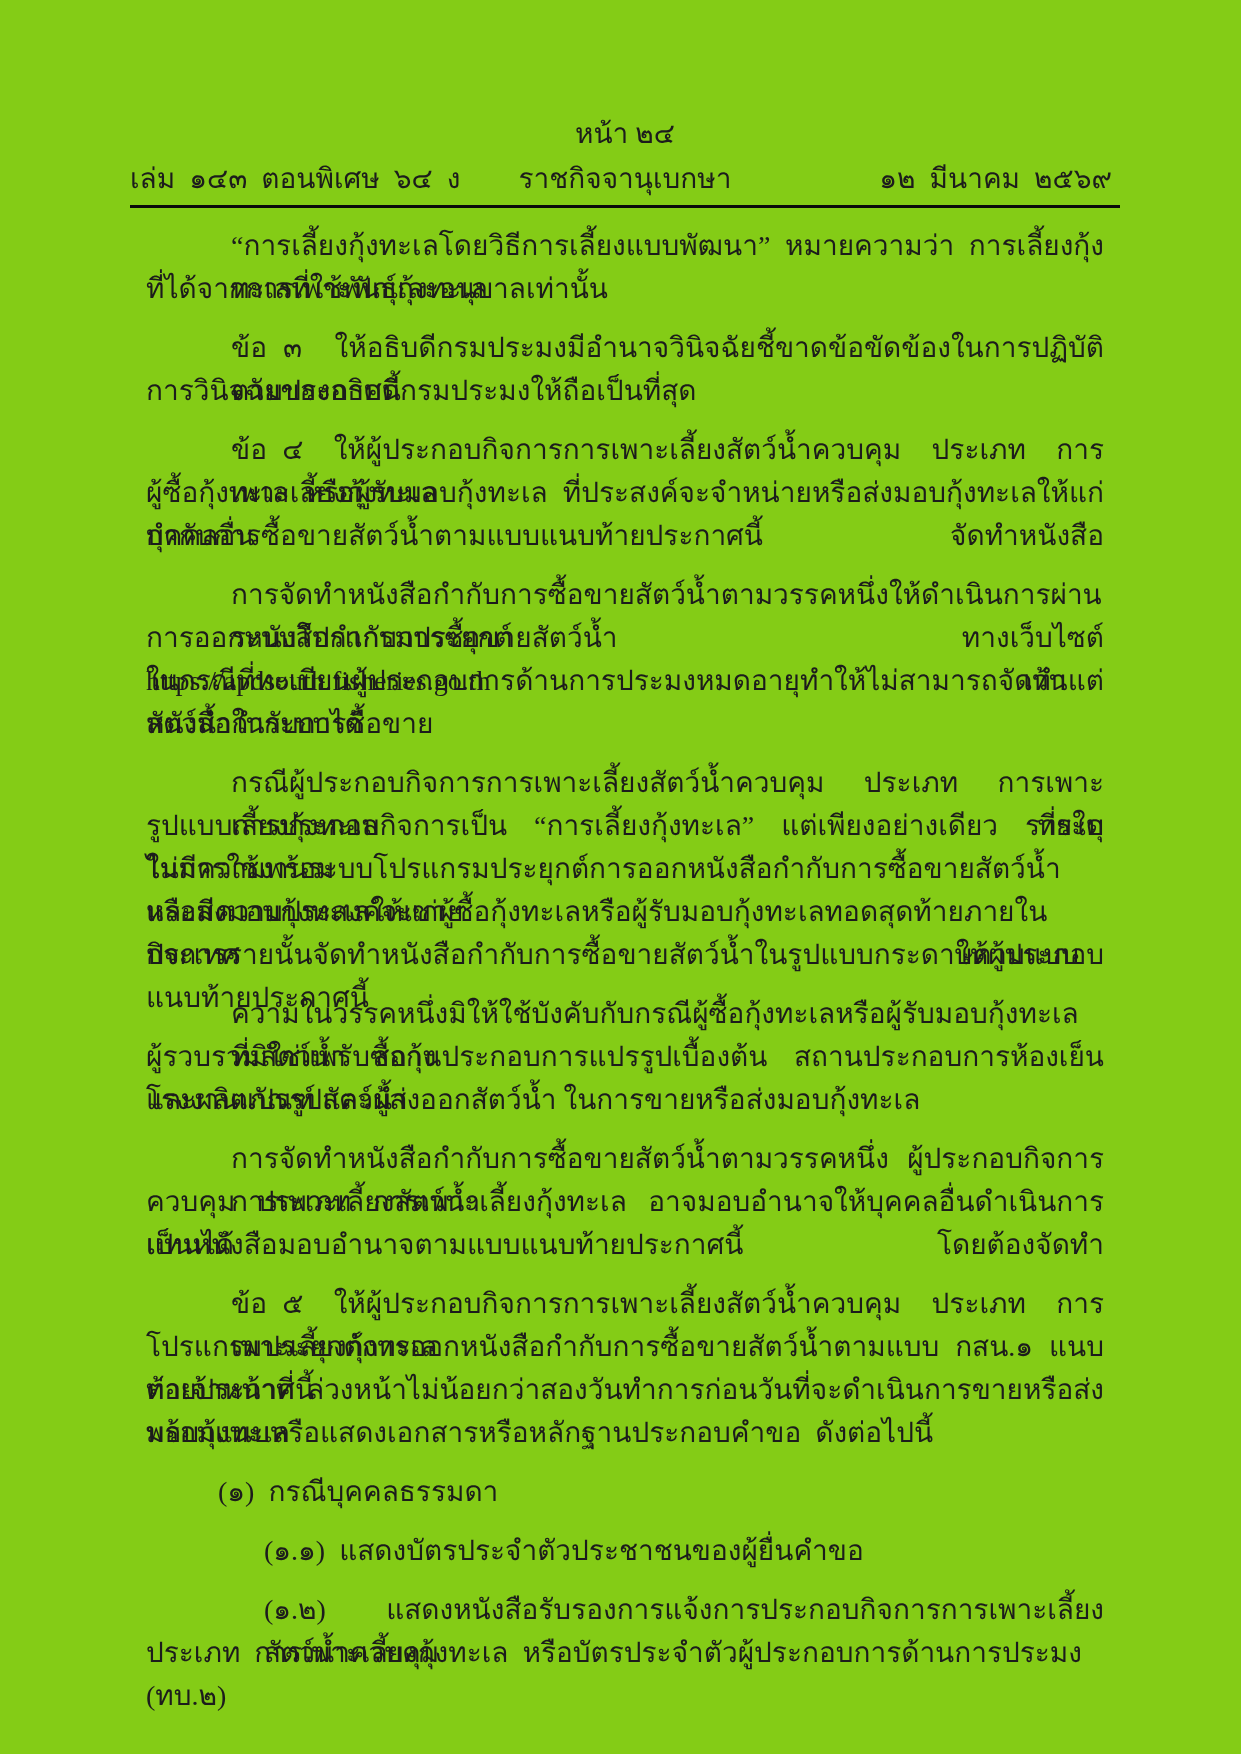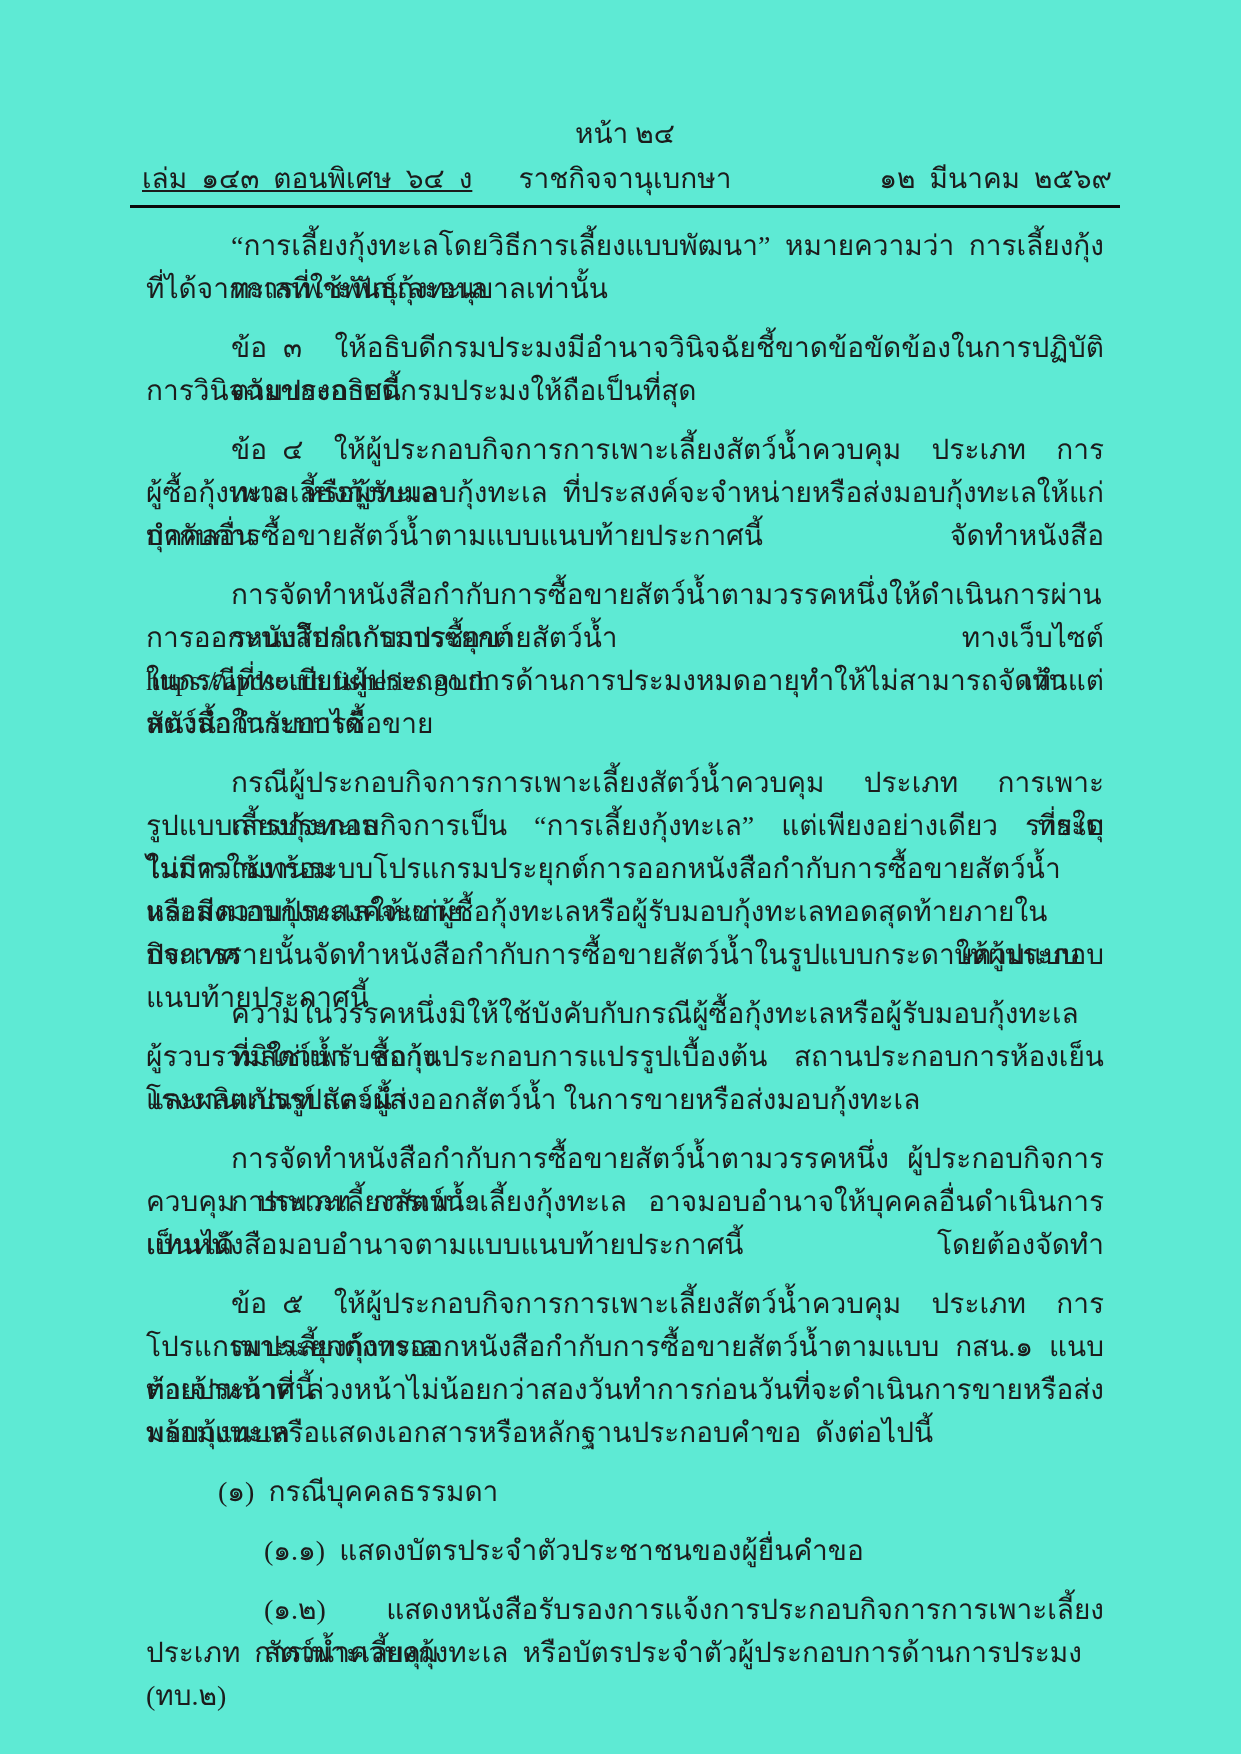--- a/index.html
+++ b/index.html
@@ -4,21 +4,21 @@
 <style>
   html, body {
     margin: 0;
     padding: 0;
     background: #ffffff;
   }
   .page {
     position: relative;
     width: 1241px;
     height: 1754px;
-    background: #5eead4;
+    background: #84cc16;
     color: #1c1c1c;
     font-family: "Liberation Serif", "DejaVu Serif", serif;
     overflow: hidden;
   }
   .content {
     position: absolute;
     left: 130px;
     top: 112px;
     width: 990px;
   }
@@ -29,23 +29,22 @@
     white-space: pre-wrap;
   }
   .masthead {
     position: relative;
     height: 46px;
     font-size: 28px;
     line-height: 46px;
   }
   .mh-left {
     position: absolute;
-    left: 12px; top: 0;
+    left: 0; top: 0;
     white-space: pre;
-    text-decoration: underline;
   }
   .mh-center {
     display: block;
     width: 100%;
     text-align: center;
     white-space: pre;
   }
   .mh-right {
     position: absolute;
     right: 8px; top: 0;

